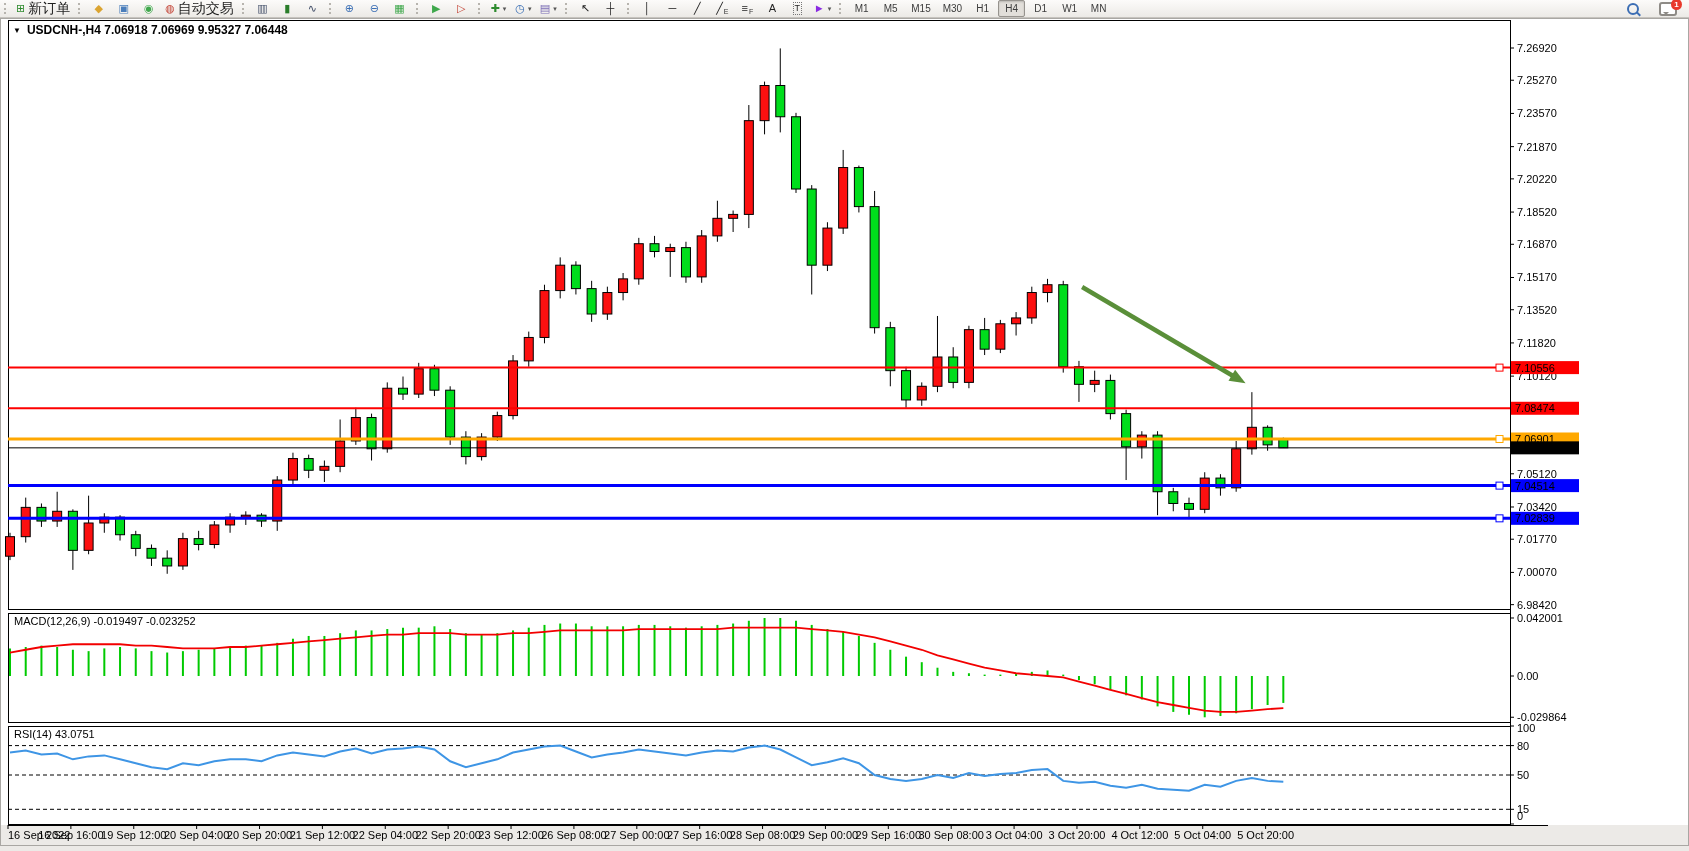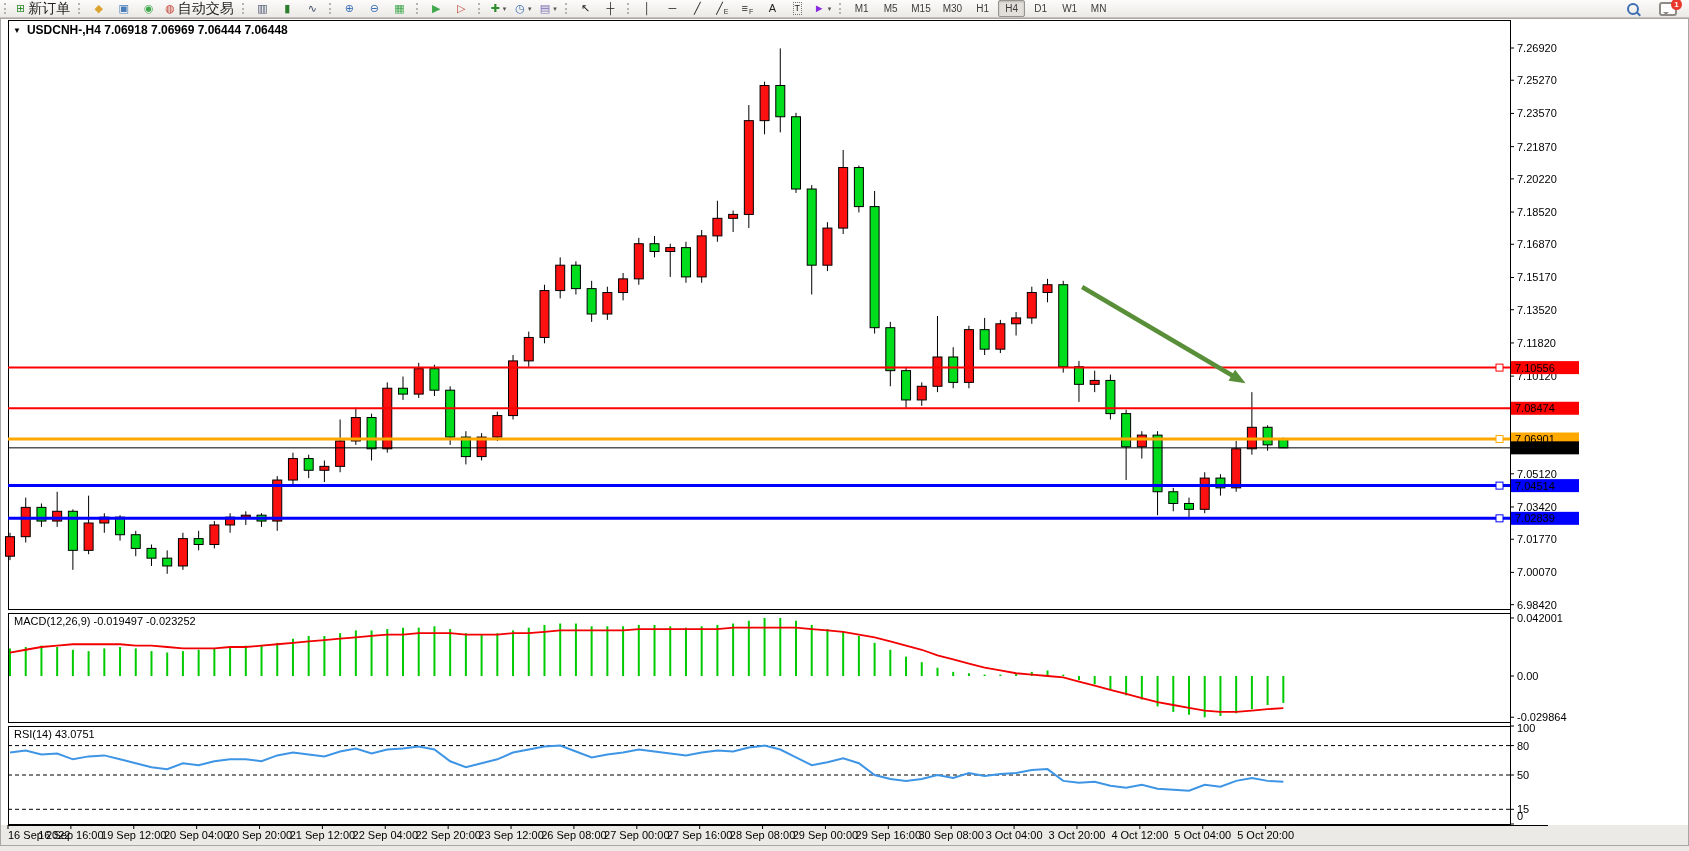--- a/index.html
+++ b/index.html
@@ -539,14 +539,14 @@
       <text x="1139.8400000000001" y="839" text-anchor="middle">4 Oct 12:00</text>
       <line x1="1202.72" y1="825" x2="1202.72" y2="829" stroke="#000"></line>
       <text x="1202.72" y="839" text-anchor="middle">5 Oct 04:00</text>
       <line x1="1265.6000000000001" y1="825" x2="1265.6000000000001" y2="829" stroke="#000"></line>
       <text x="1265.6000000000001" y="839" text-anchor="middle">5 Oct 20:00</text>
     </g>
   </svg>
 
 <div class="symbol-title">
   <span class="dd">▼</span>
-  <span>USDCNH-,H4  7.06918 7.06969 7.06444 7.06448</span>
+  <span>USDCNH-,H4  7.06918 7.06969 9.95327 7.06448</span>
 </div>
 
 </body></html>

